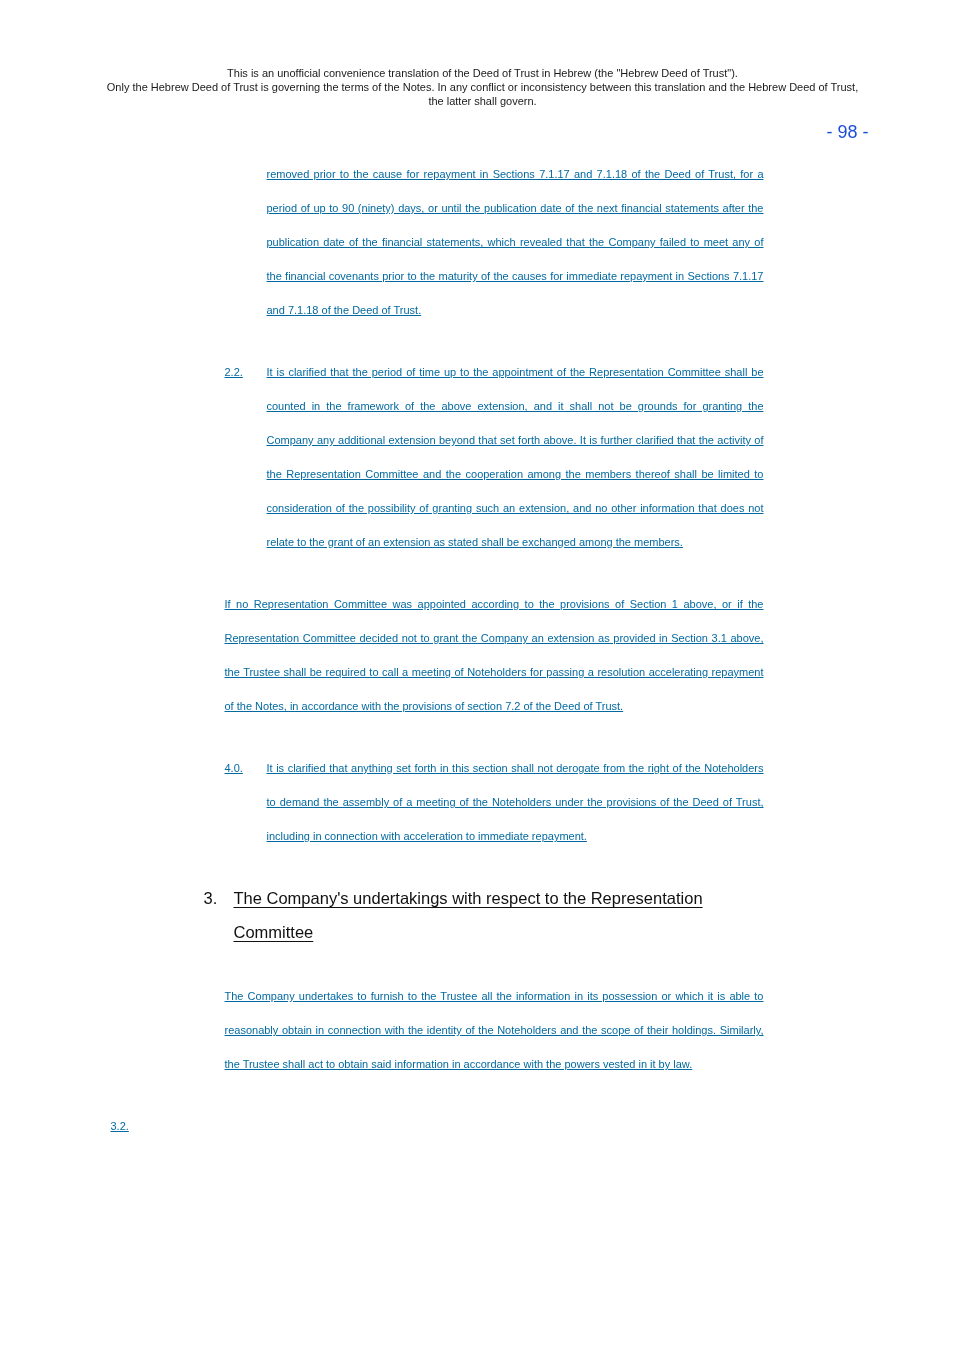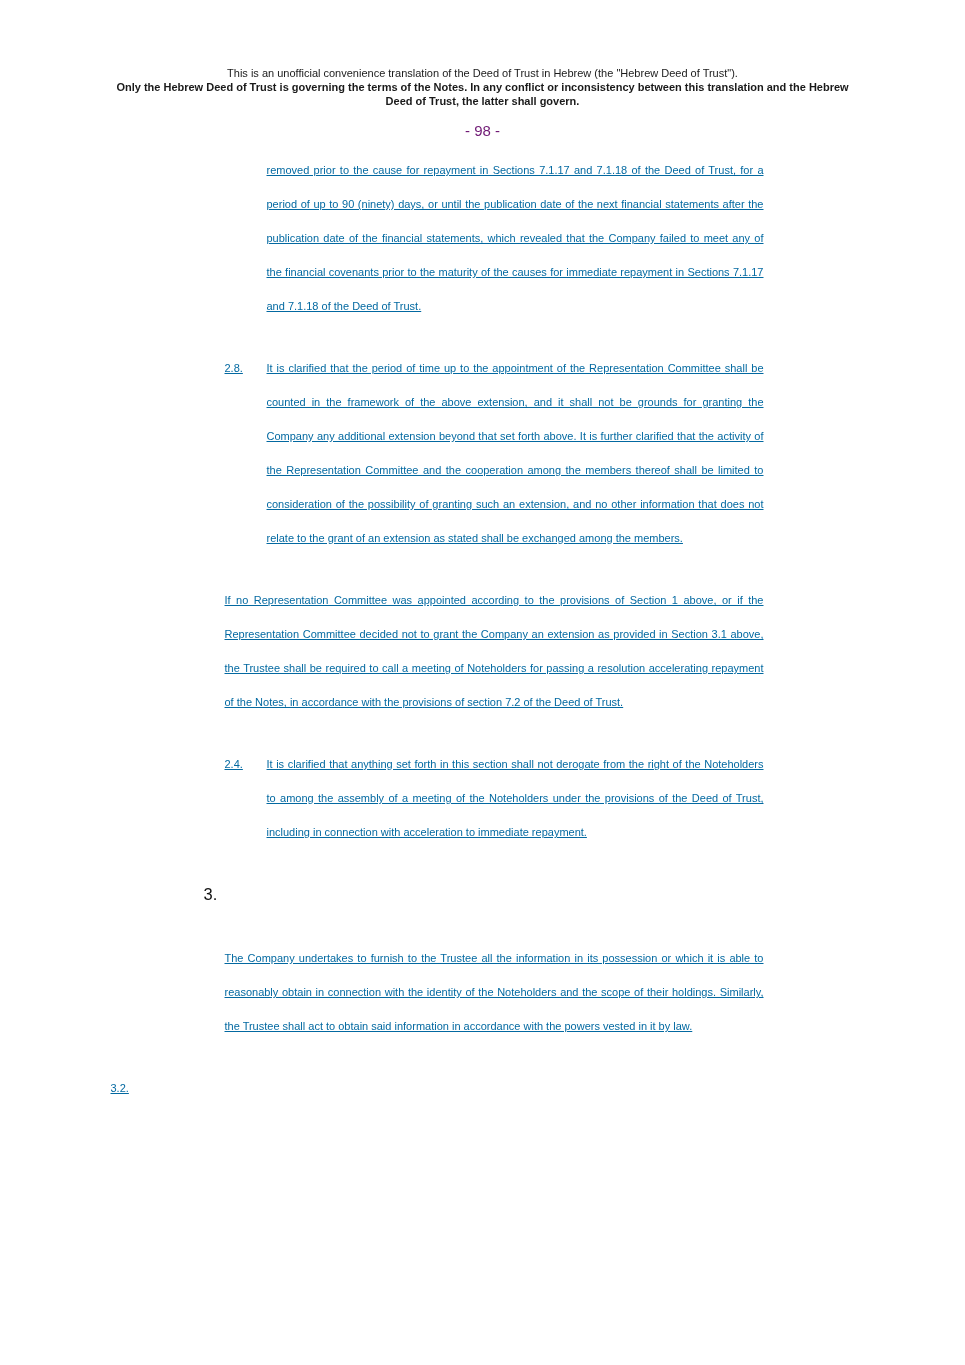--- a/index.html
+++ b/index.html
@@ -21,28 +21,27 @@
   }
   .disclaimer {
     text-align: center;
     font-size: 11px;
     line-height: 14px;
     color: #1a1a1a;
   }
   .disclaimer .wrap2 {
     max-width: 760px;
     margin: 0 auto;
-    font-weight: bold;
   }
   .page-number {
-    text-align: center;
-    font-size: 15px;
+    text-align: right;
+    font-size: 18px;
     margin-top: 14px;
     margin-bottom: 14px;
-    color: #701a75;
+    color: #1d4ed8;
   }
   .bodytext {
     font-size: 11px;
     line-height: 34px;
     color: #0369a1;
     text-decoration: underline;
   }
   .continuation {
     margin: 0 105px 28px 170px;
     text-align: justify;
@@ -89,35 +88,36 @@
   <div class="disclaimer">
     <div>This is an unofficial convenience translation of the Deed of Trust in Hebrew (the "Hebrew Deed of Trust").</div>
     <div class="wrap2">Only the Hebrew Deed of Trust is governing the terms of the Notes. In any conflict or inconsistency between this translation and the Hebrew Deed of Trust, the latter shall govern.</div>
   </div>
 
   <div class="page-number">- 98 -</div>
 
   <div class="bodytext continuation">removed prior to the cause for repayment in Sections 7.1.17 and 7.1.18 of the Deed of Trust, for a period of up to 90 (ninety) days, or until the publication date of the next financial statements after the publication date of the financial statements, which revealed that the Company failed to meet any of the financial covenants prior to the maturity of the causes for immediate repayment in Sections 7.1.17 and 7.1.18 of the Deed of Trust.</div>
 
   <div class="bodytext item">
-    <span class="num">2.8.</span>
+    <span class="num">2.2.</span>
     <span class="txt">It is clarified that the period of time up to the appointment of the Representation Committee shall be counted in the framework of the above extension, and it shall not be grounds for granting the Company any additional extension beyond that set forth above. It is further clarified that the activity of the Representation Committee and the cooperation among the members thereof shall be limited to consideration of the possibility of granting such an extension, and no other information that does not relate to the grant of an extension as stated shall be exchanged among the members.</span>
   </div>
 
   <div class="bodytext item">
     <span class="txt">If no Representation Committee was appointed according to the provisions of Section 1 above, or if the Representation Committee decided not to grant the Company an extension as provided in Section 3.1 above, the Trustee shall be required to call a meeting of Noteholders for passing a resolution accelerating repayment of the Notes, in accordance with the provisions of section 7.2 of the Deed of Trust.</span>
   </div>
 
   <div class="bodytext item">
-    <span class="num">2.4.</span>
-    <span class="txt">It is clarified that anything set forth in this section shall not derogate from the right of the Noteholders to among the assembly of a meeting of the Noteholders under the provisions of the Deed of Trust, including in connection with acceleration to immediate repayment.</span>
+    <span class="num">4.0.</span>
+    <span class="txt">It is clarified that anything set forth in this section shall not derogate from the right of the Noteholders to demand the assembly of a meeting of the Noteholders under the provisions of the Deed of Trust, including in connection with acceleration to immediate repayment.</span>
   </div>
 
   <div class="section-heading">
     <span class="num">3.</span>
+    <span class="txt">The Company's undertakings with respect to the Representation Committee</span>
   </div>
 
   <div class="bodytext item">
     <span class="txt">The Company undertakes to furnish to the Trustee all the information in its possession or which it is able to reasonably obtain in connection with the identity of the Noteholders and the scope of their holdings. Similarly, the Trustee shall act to obtain said information in accordance with the powers vested in it by law.</span>
   </div>
 
   <div class="bodytext item">
     <span class="num">3.2.</span>
   </div>
 

